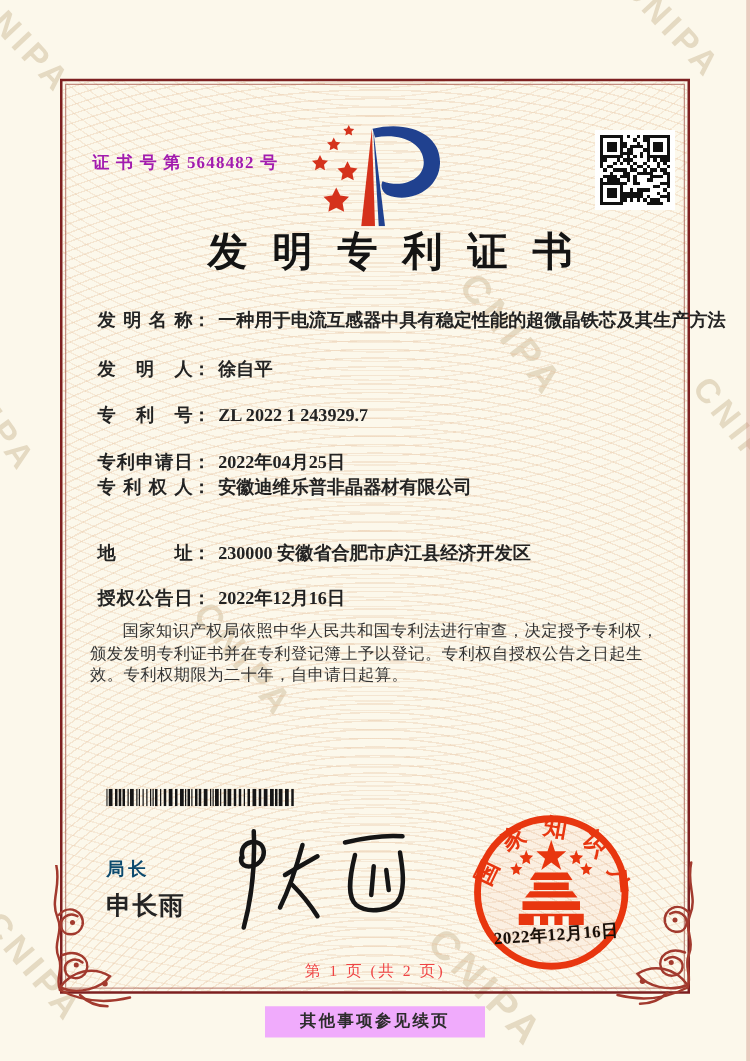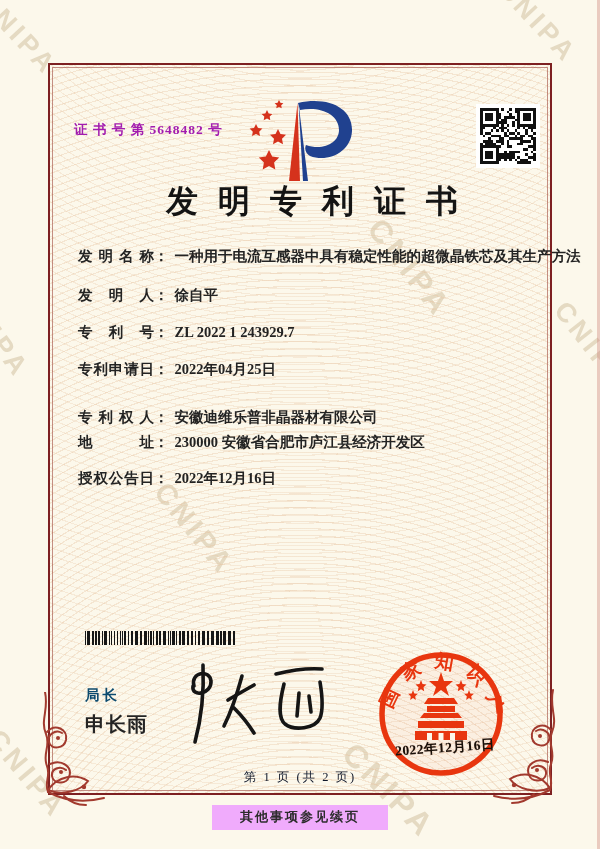--- a/index.html
+++ b/index.html
@@ -59,21 +59,21 @@
     font-size:14.5px;color:#0c4a6e;letter-spacing:3px;}
   .director-name{position:absolute;left:85px;top:711px;z-index:3;
     font-family:Liberation Serif, serif;font-weight:bold;
     font-size:20px;color:#242424;letter-spacing:1px;}
   .signature{position:absolute;left:168px;top:660px;z-index:4;}
   .seal{position:absolute;left:377px;top:650px;width:128px;height:128px;z-index:5;}
   .seal-date{position:absolute;left:372px;top:739px;width:146px;z-index:6;
     text-align:center;font-size:13.5px;font-weight:bold;color:#171009;
     transform:rotate(-4deg);letter-spacing:.5px;text-shadow:0 0 1px rgba(120,30,10,.4);}
   .page-num{position:absolute;left:0;right:0;top:769px;z-index:3;text-align:center;
-    font-size:12.5px;color:#0f172a;letter-spacing:2px;}
+    font-size:12.5px;color:#ef4444;letter-spacing:2px;}
   .footer-note{position:absolute;left:50%;top:805px;transform:translateX(-50%);z-index:3;
     background:#f0abfc;padding:3px 28px 4px;font-size:13px;font-weight:bold;
     color:#2c2c2c;letter-spacing:2px;white-space:nowrap;}
 </style>
 </head>
 <body>
 
 <div class="wm wm1">CNIPA</div>
 <div class="wm wm2">CNIPA</div>
 <div class="wm wm3">CNIPA</div>
@@ -387,31 +387,32 @@
 </div>
 <div class="frow" style="top:286px">
   <span class="flabel">发明人</span><span class="fcolon">：</span><span class="fvalue">徐自平</span>
 </div>
 <div class="frow" style="top:323px">
   <span class="flabel">专利号</span><span class="fcolon">：</span><span class="fvalue">ZL 2022 1 243929.7</span>
 </div>
 <div class="frow" style="top:360px">
   <span class="flabel">专利申请日</span><span class="fcolon">：</span><span class="fvalue">2022年04月25日</span>
 </div>
-<div class="frow" style="top:408px">
+<div class="frow" style="top:380px">
   <span class="flabel">专利权人</span><span class="fcolon">：</span><span class="fvalue">安徽迪维乐普非晶器材有限公司</span>
 </div>
 <div class="frow" style="top:433px">
   <span class="flabel">地址</span><span class="fcolon">：</span><span class="fvalue">230000 安徽省合肥市庐江县经济开发区</span>
 </div>
 <div class="frow" style="top:469px">
   <span class="flabel">授权公告日</span><span class="fcolon">：</span><span class="fvalue">2022年12月16日</span>
 </div>
 
 <div class="paras">
+  <p>国家知识产权局依照中华人民共和国专利法进行审查，决定授予专利权，颁发发明专利证书并在专利登记簿上予以登记。专利权自授权公告之日起生效。专利权期限为二十年，自申请日起算。</p>
 </div>
 
 <svg class="barcode" width="153" height="14" viewBox="0 0 153 14">
   <g fill="#161616">
       <rect x="0" y="0" width="1" height="14"></rect>
       <rect x="2" y="0" width="3" height="14"></rect>
       <rect x="7" y="0" width="2" height="14"></rect>
       <rect x="10" y="0" width="2" height="14"></rect>
       <rect x="13" y="0" width="2" height="14"></rect>
       <rect x="17" y="0" width="1" height="14"></rect>

